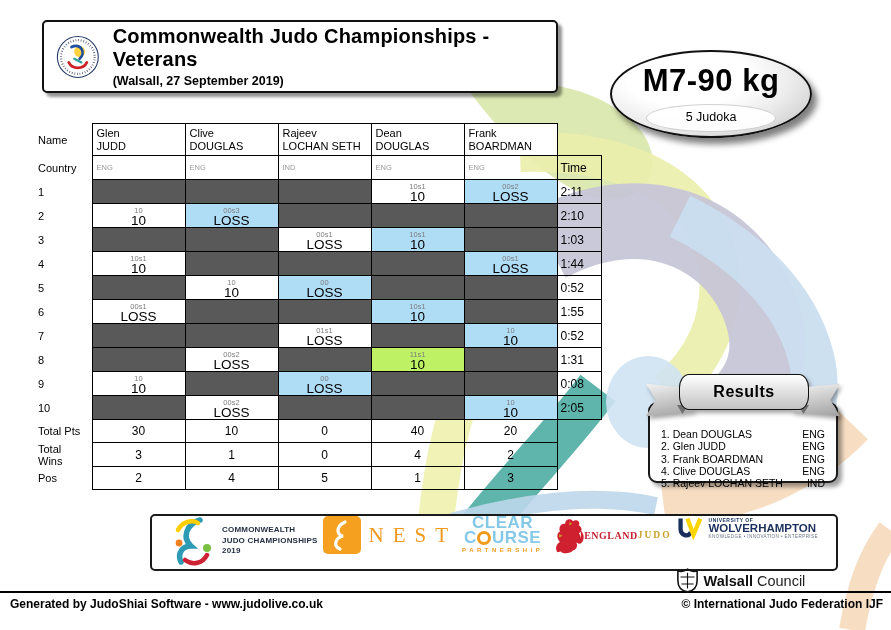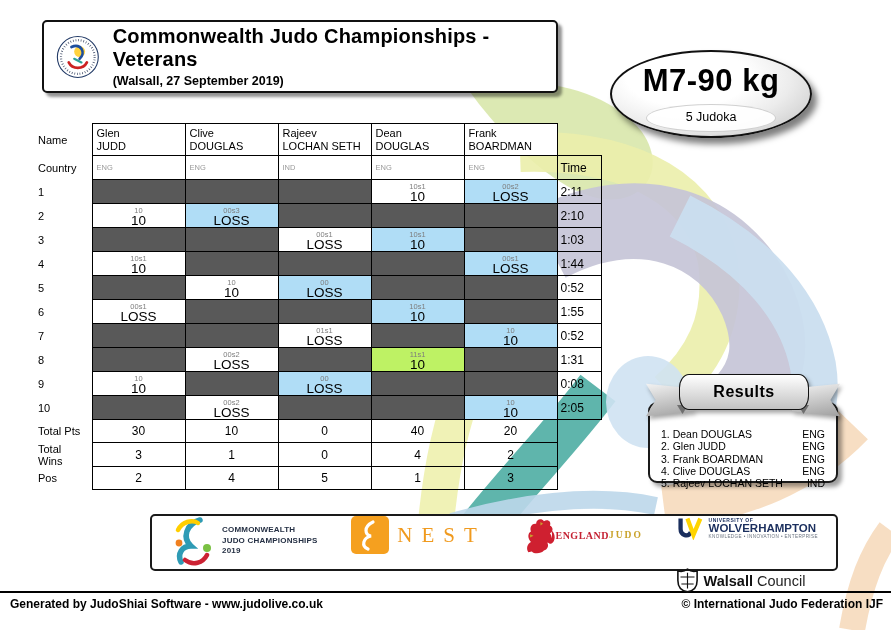--- a/index.html
+++ b/index.html
@@ -398,20 +398,29 @@
     </div>
 
     <div class="lg">
       <svg width="38" height="38" viewBox="0 0 38 38">
         <rect width="38" height="38" rx="5" fill="#f5a01f"></rect>
         <path d="M22 6 C12 11 14 19 20 20 C12 22 10 30 17 33" stroke="#fff" stroke-width="3.2" fill="none" stroke-linecap="round"></path>
       </svg>
       <span class="nest-w">NEST</span>
     </div>
 
+    <div class="cc">
+      <span class="l1">CLEAR</span>
+      <span class="l2">
+        <span>C</span>
+          <span class="oring"></span>
+          <span>URSE</span>
+      </span>
+      <span class="sub">PARTNERSHIP</span>
+    </div>
 
     <div class="ej">
       <svg width="36" height="38" viewBox="0 0 40 44">
         <path fill="#cf2030" d="M10 42 C7 37 9 32 13 30 C9 26 9 20 13 18 C11 12 15 8 19 9 C19 4 25 2 28 6 C32 3 37 6 35 11 C39 13 39 18 35 20 C38 24 37 29 32 31 C34 35 32 39 28 40 C25 44 16 44 14 41 Z"></path>
         <path fill="#cf2030" d="M32 30 C37 27 39 22 36 16 C41 19 42 27 38 31 C36 33 34 32 32 30 Z"></path>
         <path fill="#c9a22a" d="M12 21 l4 2 -4 2 z M24 7 l3 2 -3 2 z"></path>
       </svg>
       <span class="e1">ENGLAND</span>
       <span class="e2">JUDO</span>
     </div>

